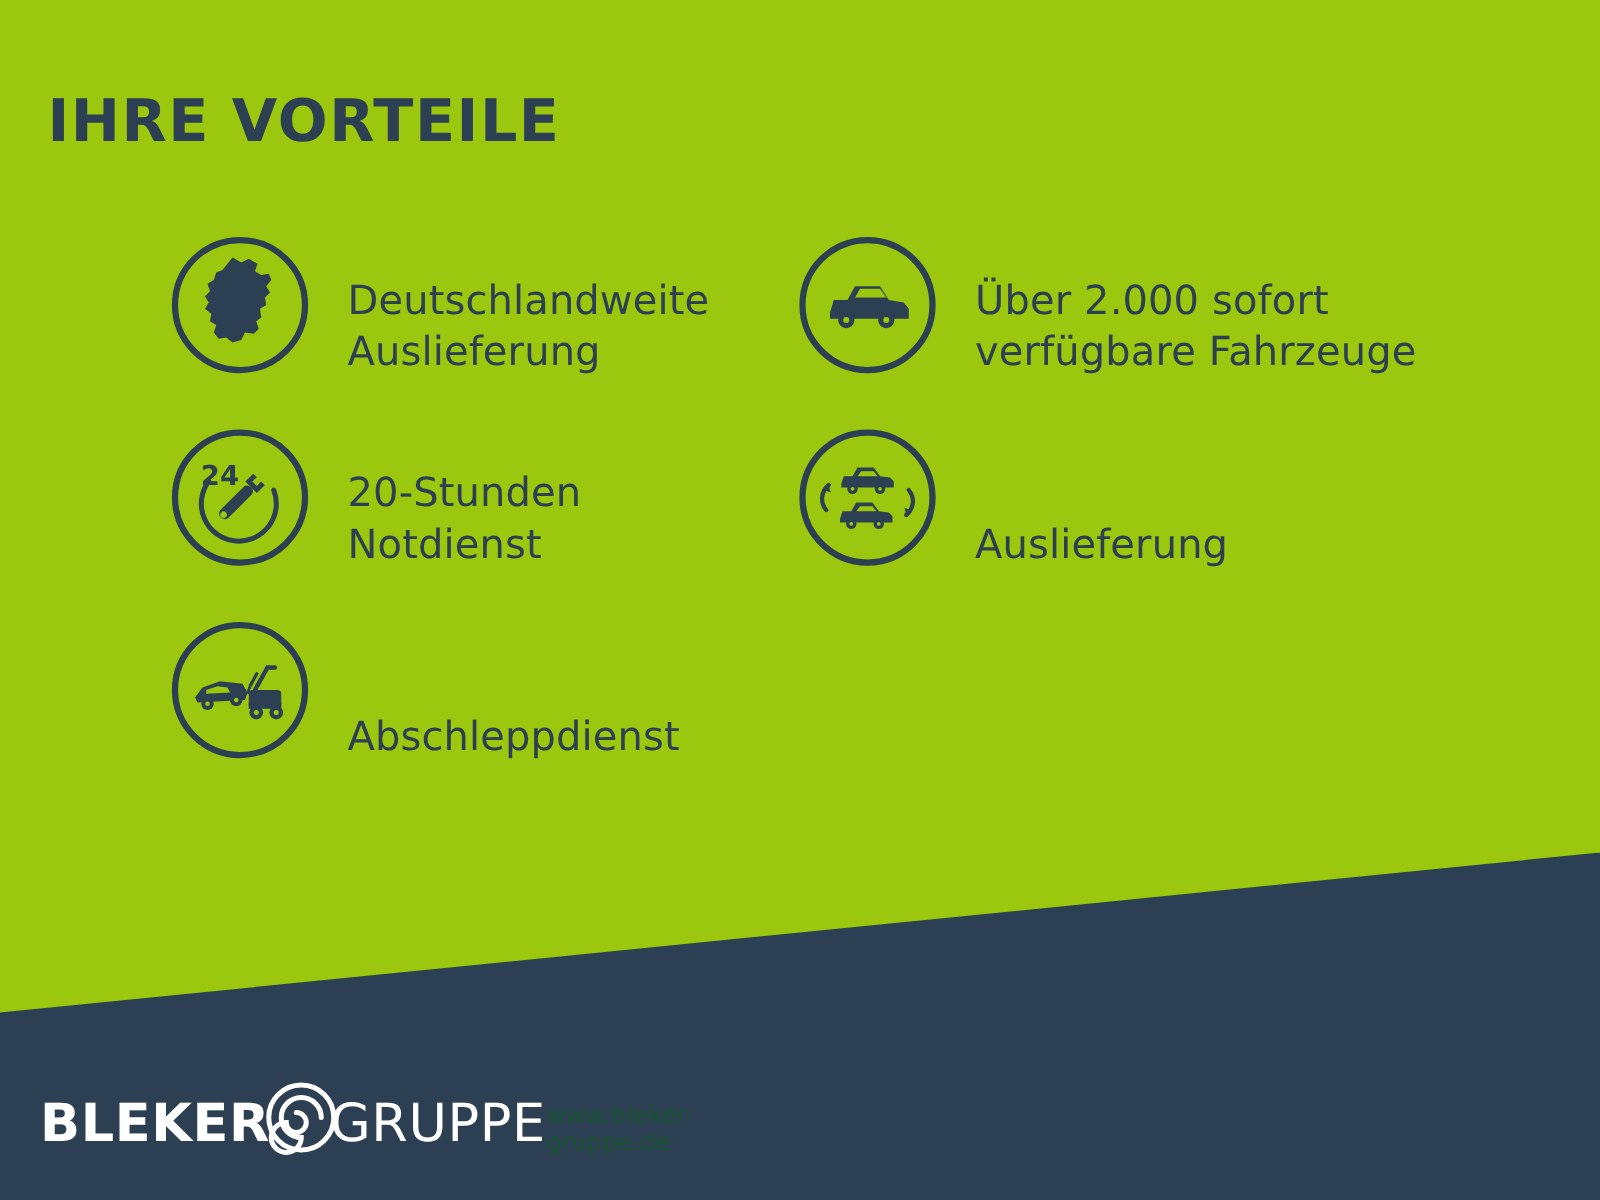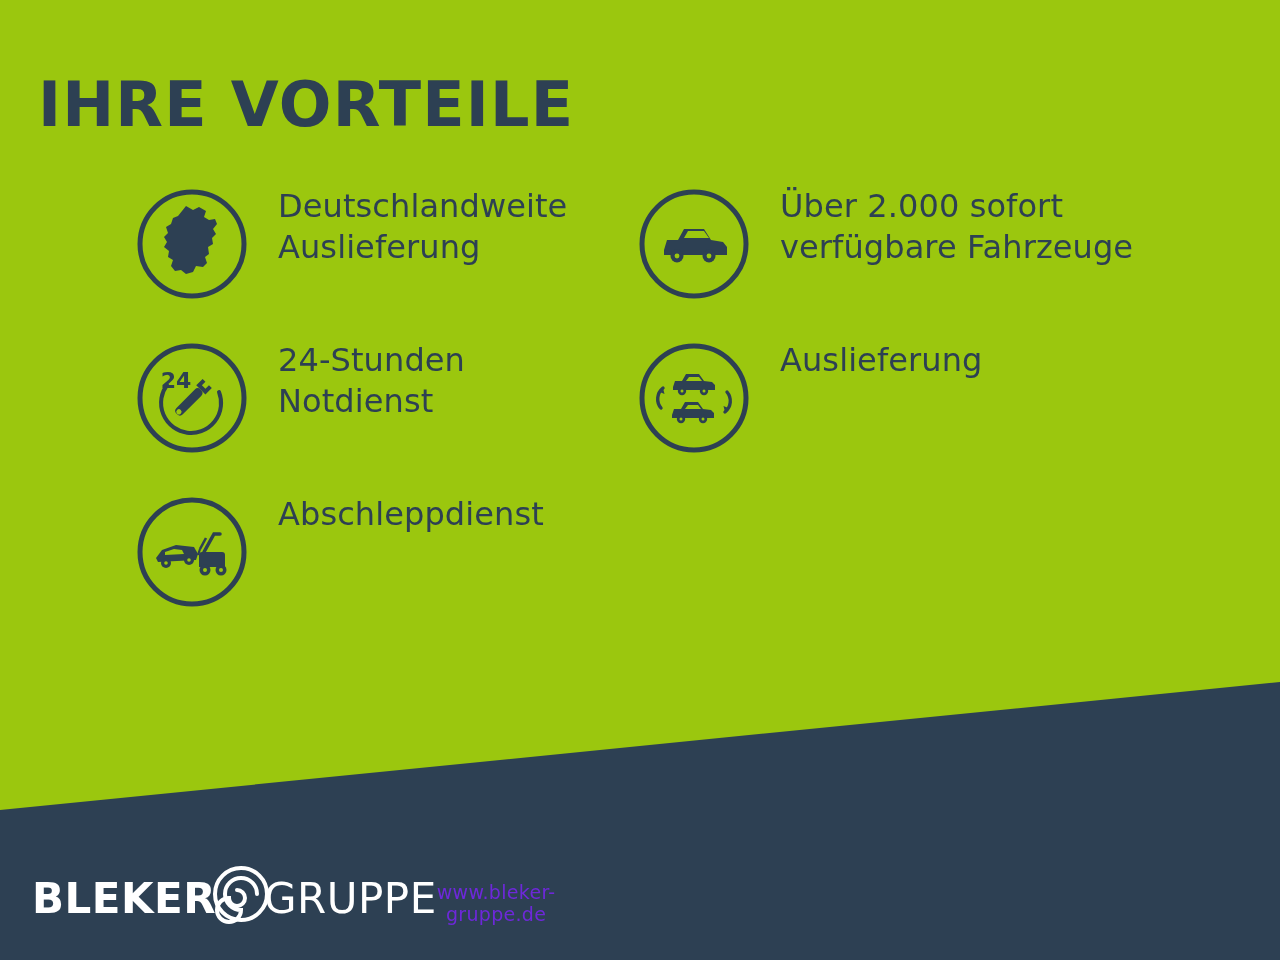--- a/index.html
+++ b/index.html
@@ -24,21 +24,21 @@
     height: 960px;
     background: #2D4053;
     clip-path: polygon(0 810px, 1280px 682px, 1280px 960px, 0 960px);
     -webkit-clip-path: polygon(0 810px, 1280px 682px, 1280px 960px, 0 960px);
   }
 
   .title {
     position: absolute;
     left: 38px;
     top: 74px;
-    font-size: 62px;
+    font-size: 47px;
     font-weight: 700;
     letter-spacing: 1.2px;
     color: #2D4053;
     line-height: 1;
     font-family: "DejaVu Sans", "Liberation Sans", sans-serif;
   }
 
   .benefits {
     position: absolute;
     left: 0;
@@ -48,21 +48,21 @@
   .col {
     position: absolute;
     top: 0;
   }
   .col-left  { left: 134px; width: 520px; }
   .col-right { left: 636px; width: 560px; }
 
   .benefit {
     position: relative;
     display: flex;
-    align-items: flex-start;
+    align-items: flex-end;
     height: 116px;
     margin-bottom: 38px;
   }
   .benefit .icon-wrap {
     flex: 0 0 auto;
     width: 116px;
     height: 116px;
     position: relative;
   }
   .benefit .icon-wrap svg {
@@ -110,24 +110,23 @@
     width: 62px;
     height: 62px;
     margin: 0 -8px 0 -6px;
     position: relative;
     top: -5px;
   }
   .logo-mark svg { display:block; width:62px; height:62px; }
   .logo-url {
     margin-top: 8px;
     font-size: 19px;
-    color: #6d28d9;
+    color: #14532d;
     letter-spacing: 0.3px;
     font-weight: 400;
-    text-align: center;
   }
 </style>
 </head>
 <body>
 
 <div class="slide">
 
   <div class="dark-band"></div>
 
   <div class="title">IHRE VORTEILE</div>
@@ -153,21 +152,21 @@
             <circle cx="58" cy="58" r="52" fill="none" stroke="#2D4053" stroke-width="5"></circle>
             <path d="M33 45 A30 30 0 1 0 85 52" fill="none" stroke="#2D4053" stroke-width="4" stroke-linecap="round"></path>
             <text x="42" y="48" font-family="DejaVu Sans, Liberation Sans, sans-serif" font-size="22" font-weight="700" fill="#2D4053" text-anchor="middle">24</text>
             <g transform="rotate(45 58 58)">
               <rect x="54" y="46" width="9" height="34" rx="4" fill="#2D4053"></rect>
               <path d="M52 46 l0 -9 4 0 0 5 5 0 0 -5 4 0 0 9 z" fill="#2D4053"></path>
               <circle cx="58.5" cy="77" r="2.6" fill="#9BC70E"></circle>
             </g>
           </svg>
         </span>
-        <span class="label">24-Stunden
+        <span class="label">20-Stunden
 Notdienst</span>
       </div>
 
       <div class="benefit">
         <span class="icon-wrap">
           <svg viewBox="0 0 116 116" xmlns="http://www.w3.org/2000/svg">
             <circle cx="58" cy="58" r="52" fill="none" stroke="#2D4053" stroke-width="5"></circle>
 
             <path fill="#2D4053" d="M68 58 h20 a3 3 0 0 1 3 3 v10 h-26 v-10 a3 3 0 0 1 3 -3z"></path>
             <rect x="65" y="68" width="26" height="5" fill="#2D4053"></rect>

